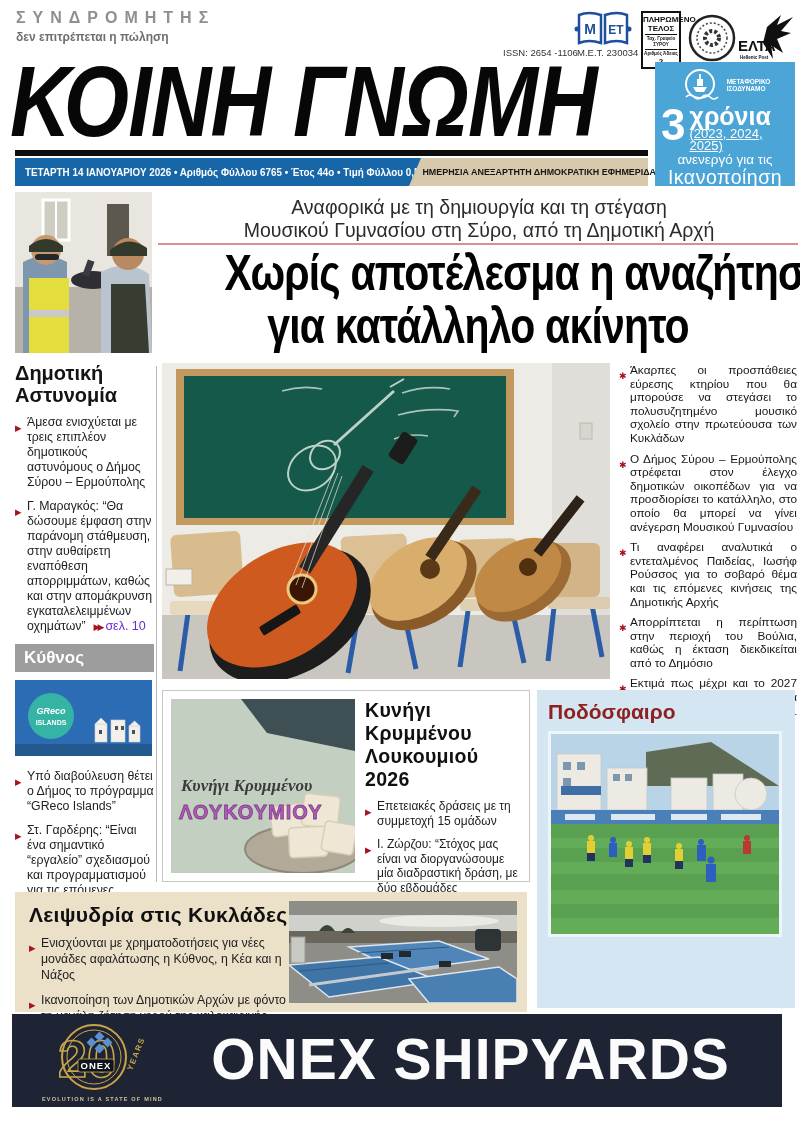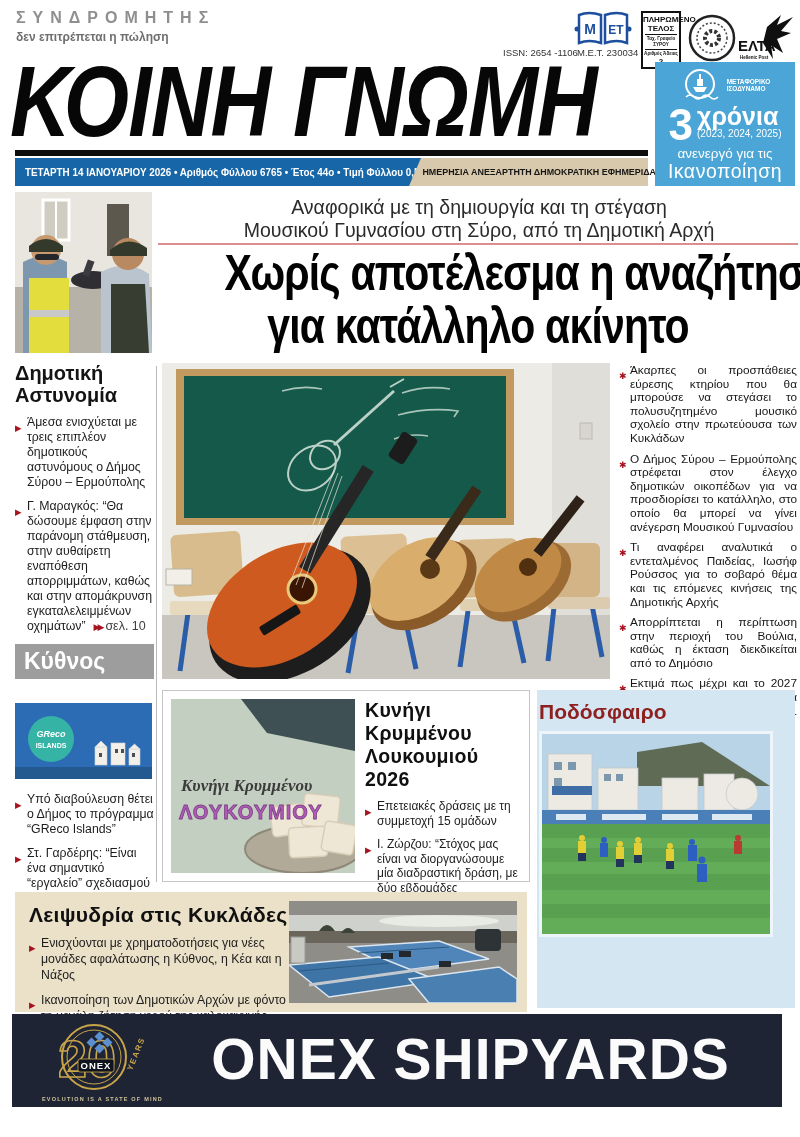--- a/index.html
+++ b/index.html
@@ -27,63 +27,63 @@
   .date-text{position:absolute;left:10px;top:0;line-height:28px;color:#fff;font-weight:bold;font-size:10.6px;white-space:nowrap;transform:scaleX(.93);transform-origin:left center;}
   .tagline-text{position:absolute;left:404px;width:229px;top:0;line-height:28px;text-align:center;color:#161616;font-weight:bold;font-size:9.2px;white-space:nowrap;transform:scaleX(.97);transform-origin:center;}
 
   
   .promo{position:absolute;left:655px;top:62px;width:140px;height:124px;background:#4ba5d6;color:#fff;box-sizing:border-box;padding:5px 6px;}
   .promo-top{display:flex;align-items:center;justify-content:center;gap:3px;}
   .promo-org{font-size:6.5px;font-weight:bold;line-height:7.5px;}
   .promo-mid{display:flex;justify-content:center;align-items:flex-start;gap:4px;margin-top:1px;}
   .promo-num{font-size:44px;font-weight:bold;line-height:42px;}
   .promo-word{font-size:25px;font-weight:bold;line-height:24px;}
-  .promo-years{font-size:10px;line-height:12px;}
+  .promo-years{font-size:13px;line-height:12px;text-decoration:underline;}
   .promo-l1{font-size:13.5px;text-align:center;line-height:15px;}
   .promo-l2{font-size:19.5px;text-align:center;line-height:20px;letter-spacing:.5px;}
 
   
   .police-photo{position:absolute;left:15px;top:192px;}
   .kicker{position:absolute;left:158px;top:196px;width:642px;text-align:center;font-size:19.5px;line-height:22.5px;color:#2b2b2b;}
   .head-rule{position:absolute;left:158px;top:243px;width:640px;height:2px;background:#d98f8f;}
   .headline{position:absolute;left:158px;top:247px;width:640px;text-align:center;color:#020202;}
   .headline .hl{display:inline-block;font-size:50px;line-height:53px;font-weight:bold;letter-spacing:-1px;transform:scaleX(.82);transform-origin:center;white-space:nowrap;}
 
   
   .leftcol{position:absolute;left:15px;top:362px;width:139px;}
   .col-divider{position:absolute;left:156px;top:366px;width:1px;height:516px;background:#b9b9b9;}
   .lc-title{font-size:20px;line-height:22px;font-weight:bold;color:#141414;margin-bottom:9px;}
   .b{display:flex;margin-bottom:9px;}
   .tri{flex:0 0 12px;position:relative;top:2px;}
   .tri::before{content:"▶";color:#a6121d;font-size:8.5px;}
   .b-text{font-size:12.3px;line-height:15px;color:#1d1d1d;}
   .pageref{white-space:nowrap;margin-left:8px;}
   .pr-arrows::before{content:"▶▶";color:#a6121d;font-size:9px;letter-spacing:-3px;margin-right:4px;}
-  .pr-text{font-size:12.5px;color:#404040;}
-  .kythnos-bar{background:#9d9d9d;color:#fff;font-size:23px;font-weight:bold;padding:4px 0 4px 9px;margin:5px 0 24px 0;}
+  .pr-text{font-size:12.5px;color:#6d28d9;}
+  .kythnos-bar{background:#9d9d9d;color:#fff;font-size:17px;font-weight:bold;padding:4px 0 4px 9px;margin:5px 0 8px 0;}
   .greco-img{margin-bottom:9px;}
 
   
   .main-photo{position:absolute;left:162px;top:363px;}
   .leadcol{position:absolute;left:619px;top:364px;width:178px;}
   .lb{display:flex;margin-bottom:7px;}
   .star{flex:0 0 11px;position:relative;top:1px;}
   .star::before{content:"✱";color:#a6121d;font-size:9px;}
   .lb-text{font-size:11.8px;line-height:13.6px;color:#161616;text-align:justify;}
   .lb-last .pageref{float:right;margin-left:0;}
 
   
   .loukoumi{position:absolute;left:162px;top:690px;width:368px;height:192px;border:1px solid #c6c6c6;box-sizing:border-box;padding:8px;display:flex;gap:10px;}
   .lk-right{display:flex;flex-direction:column;flex:1;}
   .lk-title{font-size:19.5px;line-height:23px;font-weight:bold;color:#101010;letter-spacing:.3px;margin-bottom:8px;}
   .lk-right .b-text{font-size:12px;line-height:14.6px;}
   .lk-ref{margin-top:auto;text-align:right;}
 
   
-  .football{position:absolute;left:537px;top:690px;width:258px;height:318px;background:#d3e6f2;box-sizing:border-box;padding:10px 2px;}
+  .football{position:absolute;left:537px;top:690px;width:258px;height:318px;background:#d3e6f2;box-sizing:border-box;padding:10px 11px;}
   .fb-sec{font-size:21px;font-weight:bold;color:#8e2020;}
   .fb-sub{font-size:14.6px;font-weight:bold;color:#15397d;margin-top:4px;letter-spacing:.2px;}
   .fb-b{margin-top:7px;}
   .fb-b .b-text{font-size:11.8px;line-height:14px;}
   .fb-photo{margin-top:7px;border:3px solid #eef5fa;width:228px;}
 
   
   .water{position:absolute;left:15px;top:892px;width:512px;height:120px;background:#ebe0c8;box-sizing:border-box;padding:11px 14px;}
   .wt-title{font-size:21px;font-weight:bold;color:#101010;letter-spacing:.3px;margin-bottom:8px;}
   .wt-b{width:268px;}

